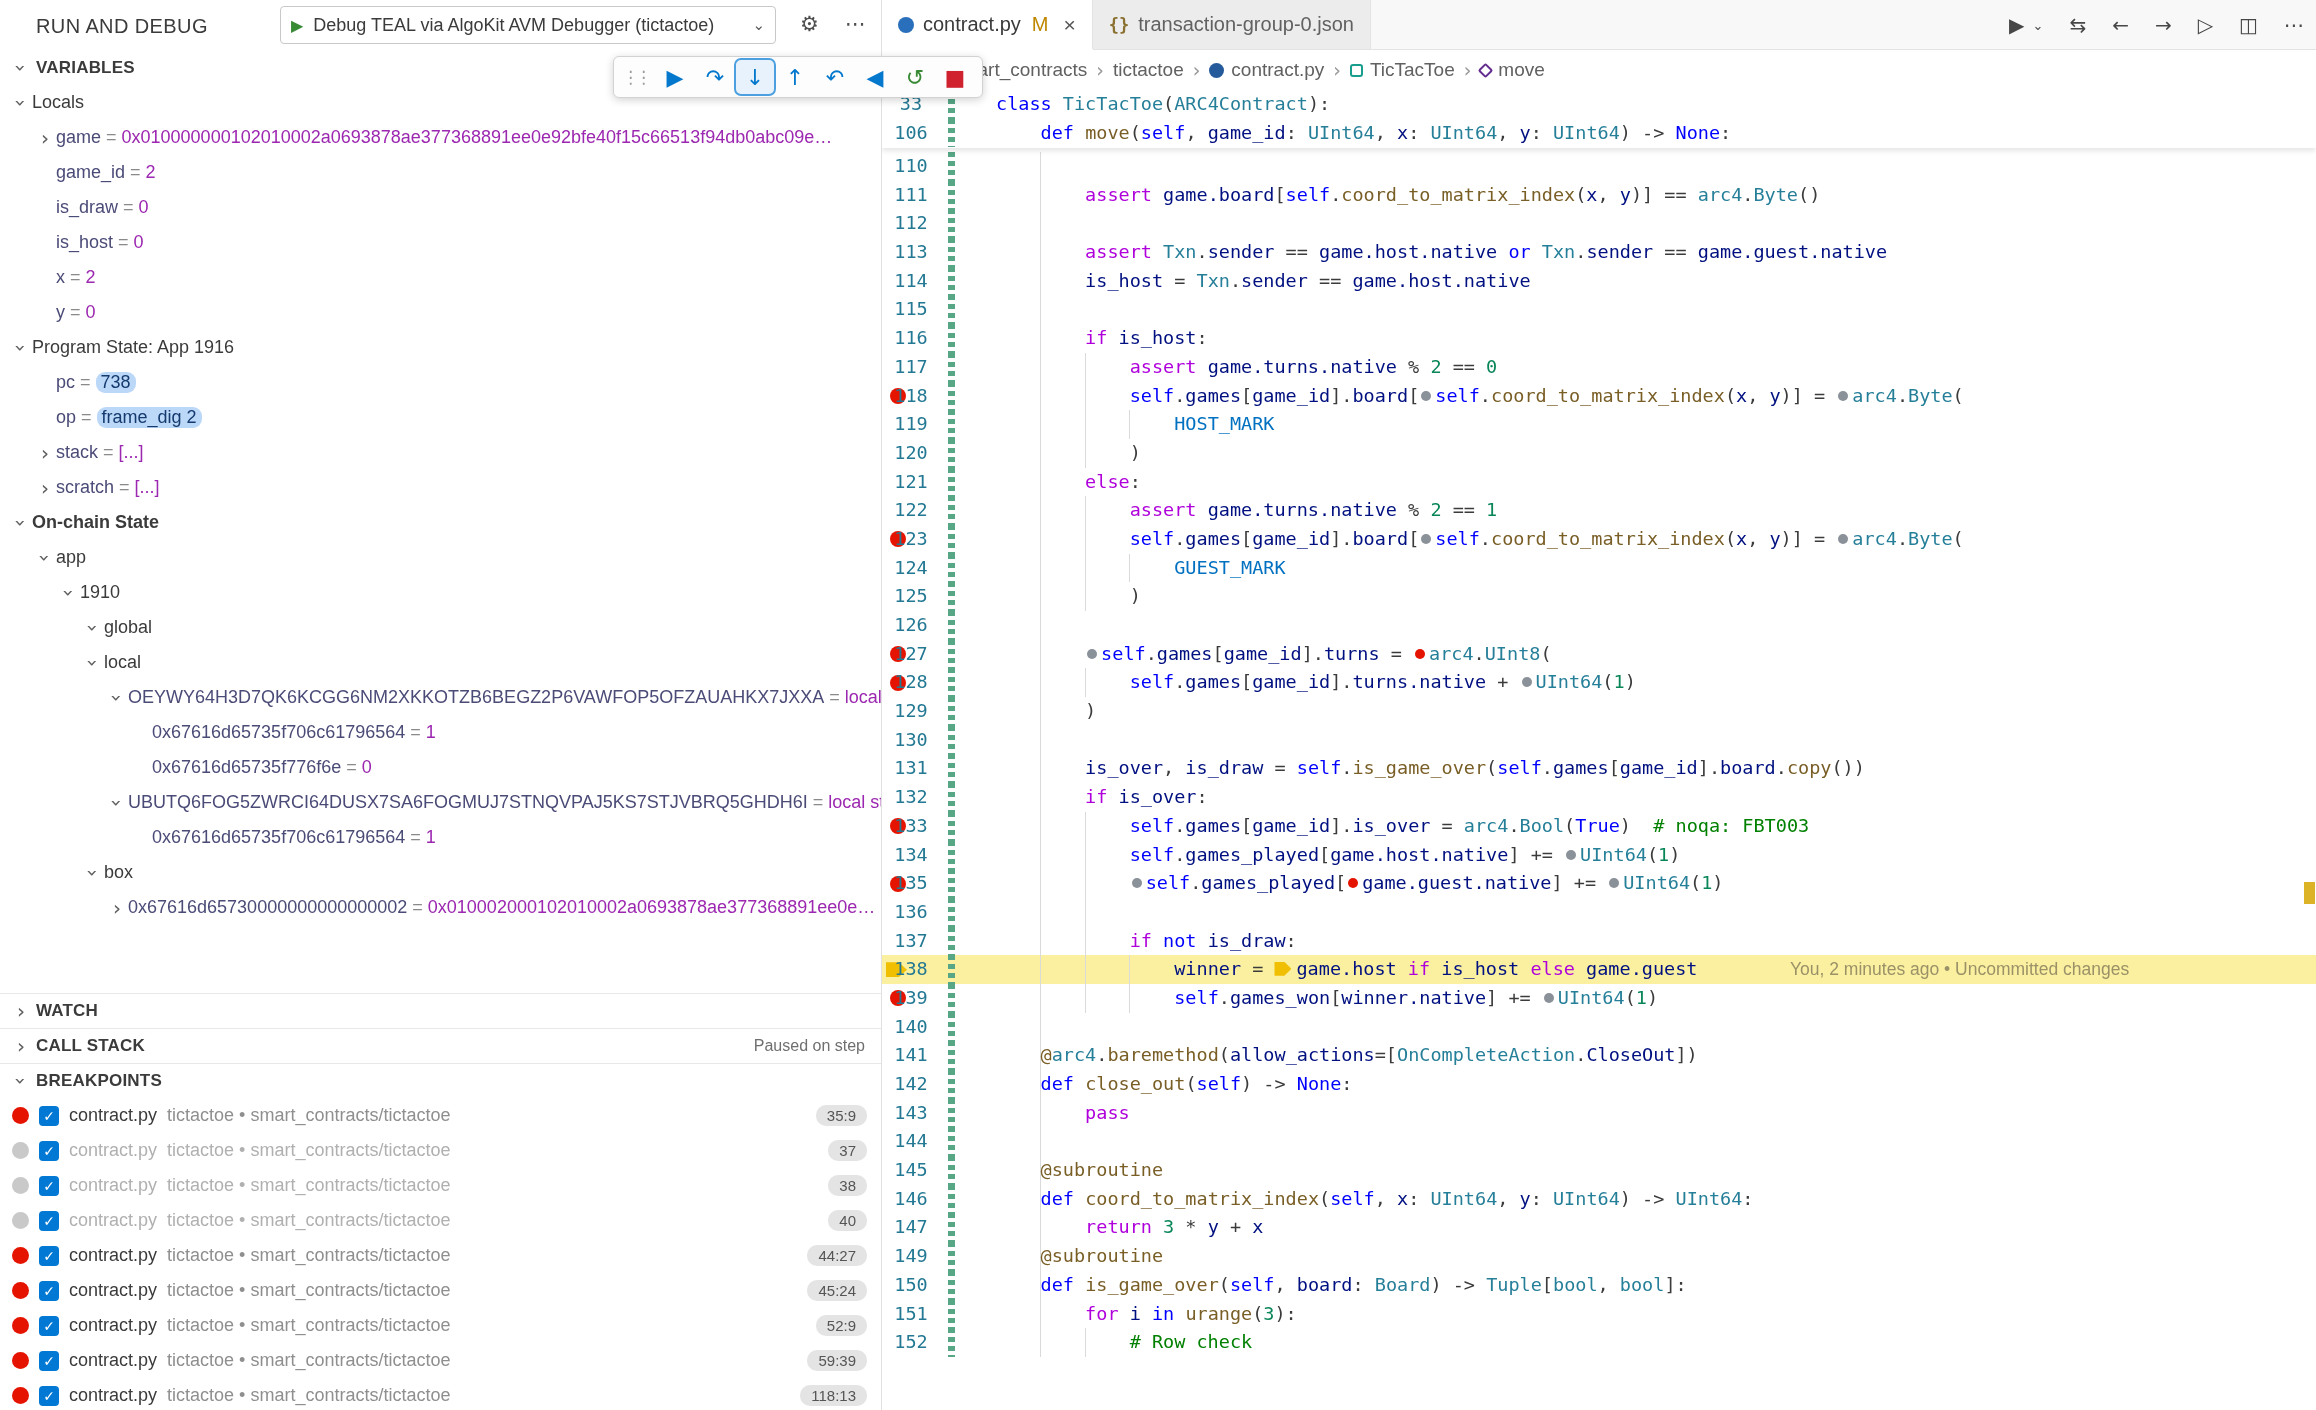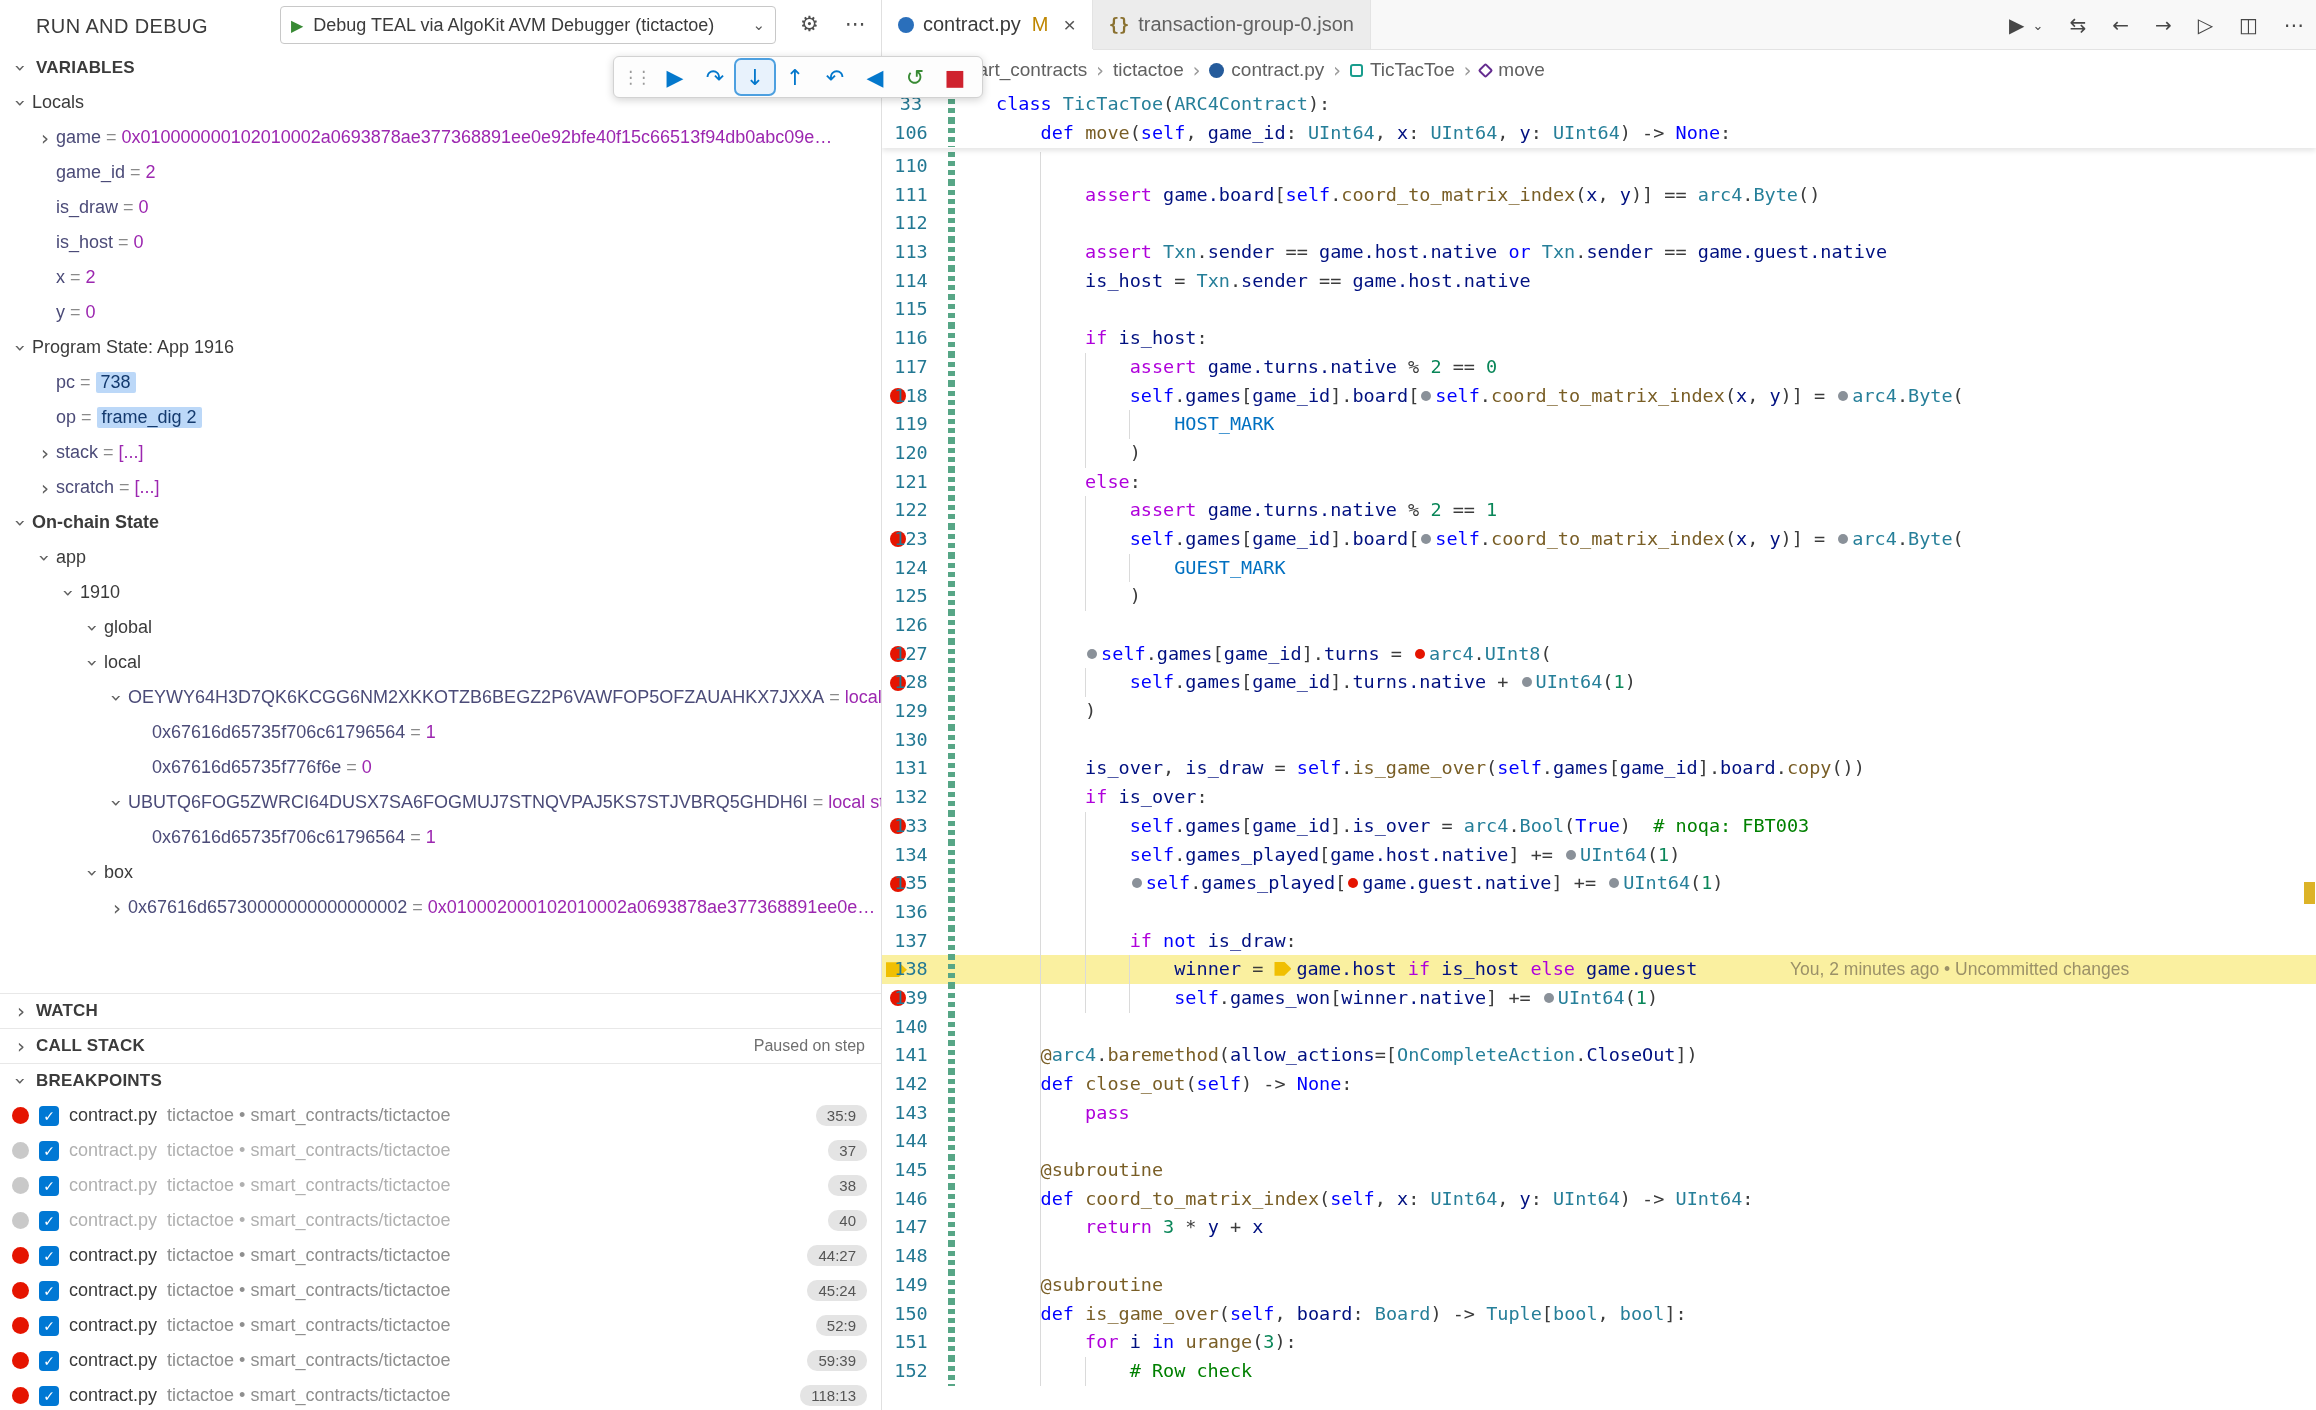--- a/index.html
+++ b/index.html
@@ -20,21 +20,21 @@
 .chev.exp{transform:rotate(90deg)}
 .chev.hidden{visibility:hidden}
 
 #vars{position:absolute;top:85px;left:0;width:100%}
 .trow{height:35px;display:flex;align-items:center;white-space:nowrap;overflow:hidden;font-size:18px;cursor:pointer}
 .tname{color:#3b3b3b}
 .trow.bold .tname{font-weight:700}
 .vname{color:#4b4b78}
 .veq{color:#8a8a8a;white-space:pre}
 .vval{color:#9c27b0}
-.vval.hl{background:#bcd8f8;color:#143a6e;padding:0 5px;border-radius:2px}
+.vval.hl{background:#bcd8f8;color:#143a6e;padding:0 5px;border-radius:9px}
 
 #bplist{position:absolute;top:1098px;left:0;width:100%;overflow:hidden;bottom:0}
 .bprow{height:35px;display:flex;align-items:center;padding:0 14px 0 12px;gap:10px;font-size:18px;cursor:pointer}
 .bpcirc{width:17px;height:17px;border-radius:50%;flex:none}
 .bpcirc.red{background:#e51400}
 .bpcirc.gray{background:#c9c9c9}
 .bpcheck{width:20px;height:20px;background:#0078d4;border-radius:4px;color:#fff;font-size:14px;display:flex;align-items:center;justify-content:center;flex:none;font-family:"DejaVu Sans",sans-serif}
 .bpfile{color:#3b3b3b}
 .bppath{color:#8f8f8f;flex:1;white-space:nowrap;overflow:hidden}
 .bpbadge{background:#e4e4e4;border-radius:10px;padding:2px 11px;font-size:15px;color:#555;flex:none}
@@ -406,21 +406,20 @@
           <div class="cline cur"><span class="garrow"></span><span class="lnum">138</span><span class="gitbar"></span><span class="guide" style="left: 158.4px;"></span><span class="guide" style="left: 202.8px;"></span><span class="guide" style="left: 247.2px;"></span><span class="ctext"><span class="tk-o">                </span><span class="tk-v">winner</span><span class="tk-o"> = </span><span class="iarrow"></span><span class="tk-v">game.host</span><span class="tk-c"> if </span><span class="tk-v">is_host</span><span class="tk-c"> else </span><span class="tk-v">game.guest</span></span><span class="blame">You, 2 minutes ago • Uncommitted changes</span></div>
           <div class="cline"><span class="bpdot"></span><span class="lnum">139</span><span class="gitbar"></span><span class="guide" style="left: 158.4px;"></span><span class="guide" style="left: 202.8px;"></span><span class="guide" style="left: 247.2px;"></span><span class="ctext"><span class="tk-o">                </span><span class="tk-k">self</span><span class="tk-o">.</span><span class="tk-v">games_won</span><span class="tk-o">[</span><span class="tk-v">winner.native</span><span class="tk-o">] += </span><span class="dot g"></span><span class="tk-t">UInt64</span><span class="tk-o">(</span><span class="tk-n">1</span><span class="tk-o">)</span></span></div>
           <div class="cline"><span class="lnum">140</span><span class="gitbar"></span><span class="guide" style="left: 158.4px;"></span><span class="ctext"></span></div>
           <div class="cline"><span class="lnum">141</span><span class="gitbar"></span><span class="guide" style="left: 158.4px;"></span><span class="ctext"><span class="tk-o">    </span><span class="tk-f">@</span><span class="tk-t">arc4</span><span class="tk-o">.</span><span class="tk-f">baremethod</span><span class="tk-o">(</span><span class="tk-v">allow_actions</span><span class="tk-o">=[</span><span class="tk-t">OnCompleteAction</span><span class="tk-o">.</span><span class="tk-v">CloseOut</span><span class="tk-o">])</span></span></div>
           <div class="cline"><span class="lnum">142</span><span class="gitbar"></span><span class="guide" style="left: 158.4px;"></span><span class="ctext"><span class="tk-o">    </span><span class="tk-k">def </span><span class="tk-f">close_out</span><span class="tk-o">(</span><span class="tk-k">self</span><span class="tk-o">) -&gt; </span><span class="tk-k">None</span><span class="tk-o">:</span></span></div>
           <div class="cline"><span class="lnum">143</span><span class="gitbar"></span><span class="guide" style="left: 158.4px;"></span><span class="ctext"><span class="tk-o">        </span><span class="tk-c">pass</span></span></div>
           <div class="cline"><span class="lnum">144</span><span class="gitbar"></span><span class="guide" style="left: 158.4px;"></span><span class="ctext"></span></div>
           <div class="cline"><span class="lnum">145</span><span class="gitbar"></span><span class="guide" style="left: 158.4px;"></span><span class="ctext"><span class="tk-o">    </span><span class="tk-f">@subroutine</span></span></div>
           <div class="cline"><span class="lnum">146</span><span class="gitbar"></span><span class="guide" style="left: 158.4px;"></span><span class="ctext"><span class="tk-o">    </span><span class="tk-k">def </span><span class="tk-f">coord_to_matrix_index</span><span class="tk-o">(</span><span class="tk-k">self</span><span class="tk-o">, </span><span class="tk-v">x</span><span class="tk-o">: </span><span class="tk-t">UInt64</span><span class="tk-o">, </span><span class="tk-v">y</span><span class="tk-o">: </span><span class="tk-t">UInt64</span><span class="tk-o">) -&gt; </span><span class="tk-t">UInt64</span><span class="tk-o">:</span></span></div>
           <div class="cline"><span class="lnum">147</span><span class="gitbar"></span><span class="guide" style="left: 158.4px;"></span><span class="ctext"><span class="tk-o">        </span><span class="tk-c">return </span><span class="tk-n">3</span><span class="tk-o"> * </span><span class="tk-v">y</span><span class="tk-o"> + </span><span class="tk-v">x</span></span></div>
-          <div class="cline"><span class="lnum">148</span><span class="gitbar"></span><span class="guide" style="left: 158.4px;"></span><span class="ctext"></span></div>
           <div class="cline"><span class="lnum">149</span><span class="gitbar"></span><span class="guide" style="left: 158.4px;"></span><span class="ctext"><span class="tk-o">    </span><span class="tk-f">@subroutine</span></span></div>
           <div class="cline"><span class="lnum">150</span><span class="gitbar"></span><span class="guide" style="left: 158.4px;"></span><span class="ctext"><span class="tk-o">    </span><span class="tk-k">def </span><span class="tk-f">is_game_over</span><span class="tk-o">(</span><span class="tk-k">self</span><span class="tk-o">, </span><span class="tk-v">board</span><span class="tk-o">: </span><span class="tk-t">Board</span><span class="tk-o">) -&gt; </span><span class="tk-t">Tuple</span><span class="tk-o">[</span><span class="tk-t">bool</span><span class="tk-o">, </span><span class="tk-t">bool</span><span class="tk-o">]:</span></span></div>
           <div class="cline"><span class="lnum">151</span><span class="gitbar"></span><span class="guide" style="left: 158.4px;"></span><span class="ctext"><span class="tk-o">        </span><span class="tk-c">for </span><span class="tk-v">i</span><span class="tk-k"> in </span><span class="tk-f">urange</span><span class="tk-o">(</span><span class="tk-n">3</span><span class="tk-o">):</span></span></div>
           <div class="cline"><span class="lnum">152</span><span class="gitbar"></span><span class="guide" style="left: 158.4px;"></span><span class="guide" style="left: 202.8px;"></span><span class="ctext"><span class="tk-o">            </span><span class="tk-m"># Row check</span></span></div>
         </div>
     </div>
     <div id="ovmark"></div>
   </section>
 
   <div id="dbg-toolbar">

